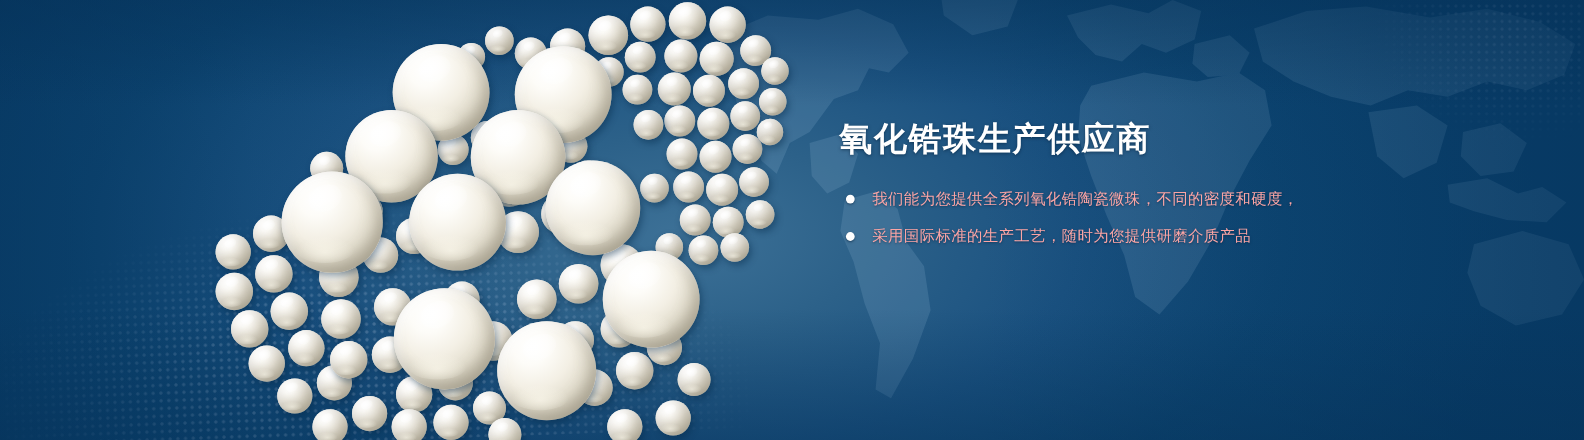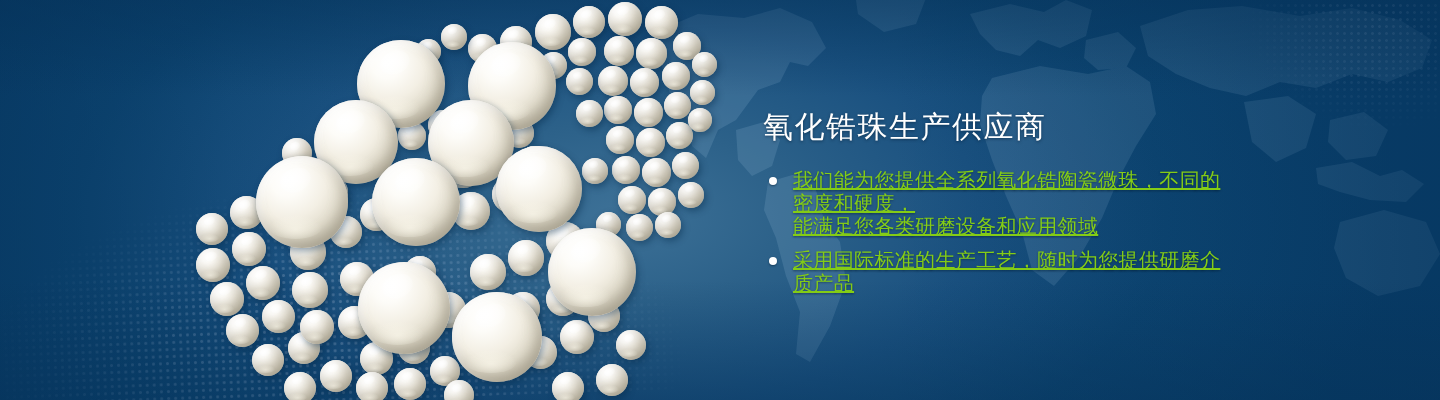--- a/index.html
+++ b/index.html
@@ -99,38 +99,37 @@
   #text-block {
     position:absolute;
     left:763px; top:108px;
     width:470px;
   }
   #headline {
     color:#ffffff;
     font-size:30px;
     line-height:38px;
     letter-spacing:1.5px;
-    font-weight:400;
+    font-weight:700;
     text-shadow:0 1px 3px rgba(0,25,50,.55);
     white-space:nowrap;
   }
   #bullet-list {
     margin-top:23px;
     list-style:none;
   }
   .bullet-item {
     position:relative;
     padding-left:30px;
     margin-bottom:11px;
-    color:#84cc16;
-    font-size:20px;
+    color:#fca5a5;
+    font-size:14px;
     line-height:23px;
     letter-spacing:.35px;
     text-shadow:0 1px 2px rgba(0,25,50,.5);
-    text-decoration:underline;
   }
   .bullet-item:last-child { margin-bottom:0; }
   .bullet-dot {
     position:absolute;
     left:6px; top:7.5px;
     width:8px; height:8px;
     border-radius:50%;
     background:#ffffff;
     box-shadow:0 1px 2px rgba(0,25,50,.5);
   }
@@ -283,21 +282,20 @@
     <div class="bead" style="left:548px;top:228px;width:88px;height:88px;"></div>
   </div>
 
   <div id="text-block">
     <h1 id="headline">氧化锆珠生产供应商</h1>
 
     <ul id="bullet-list">
       <li class="bullet-item">
         <span class="bullet-dot"></span>
         <span class="bullet-line">我们能为您提供全系列氧化锆陶瓷微珠，不同的密度和硬度，</span>
-        <span class="bullet-line">能满足您各类研磨设备和应用领域</span>
       </li>
       <li class="bullet-item">
         <span class="bullet-dot"></span>
         <span class="bullet-line">采用国际标准的生产工艺，随时为您提供研磨介质产品</span>
       </li>
     </ul>
   </div>
 
 </div>
 

